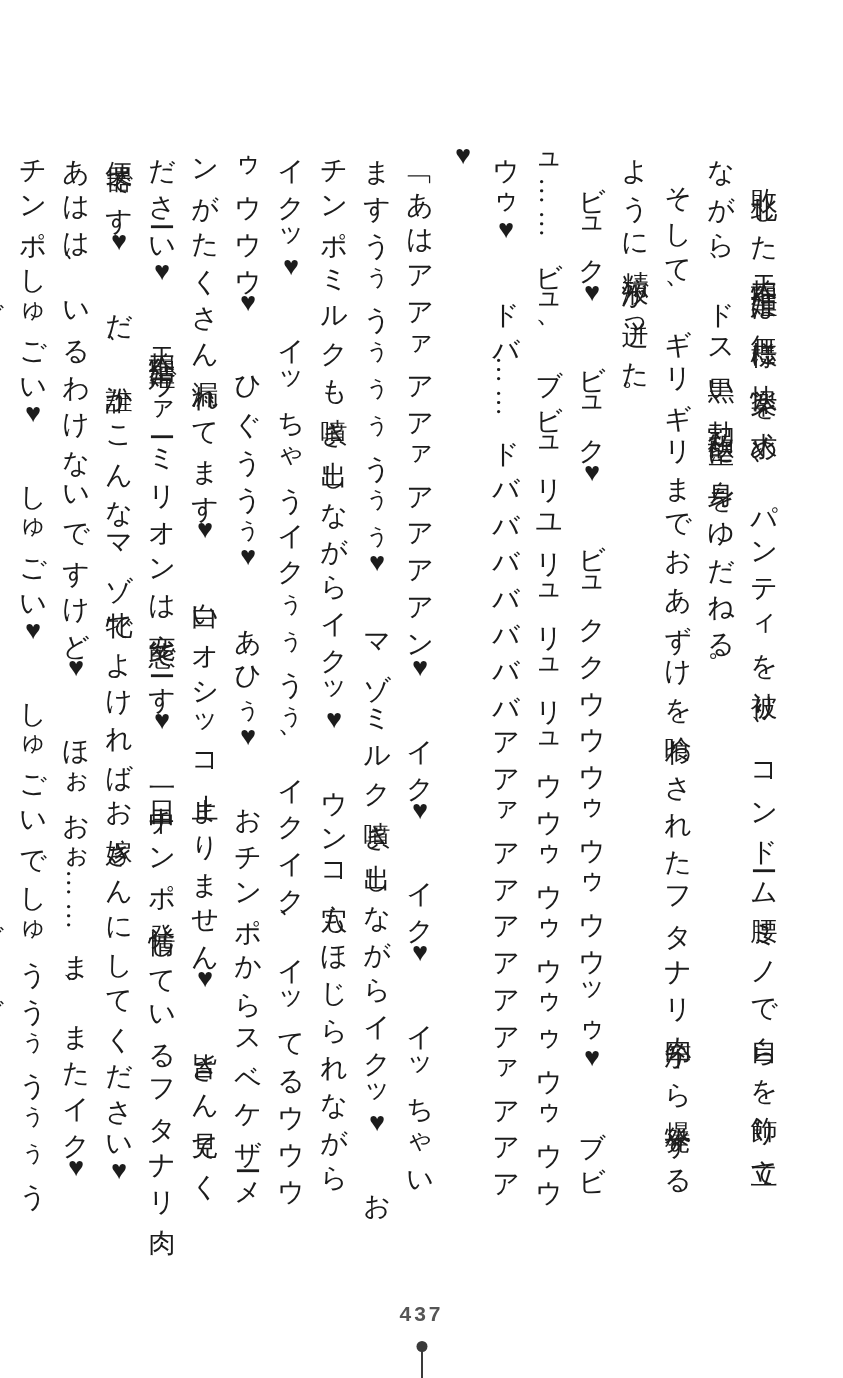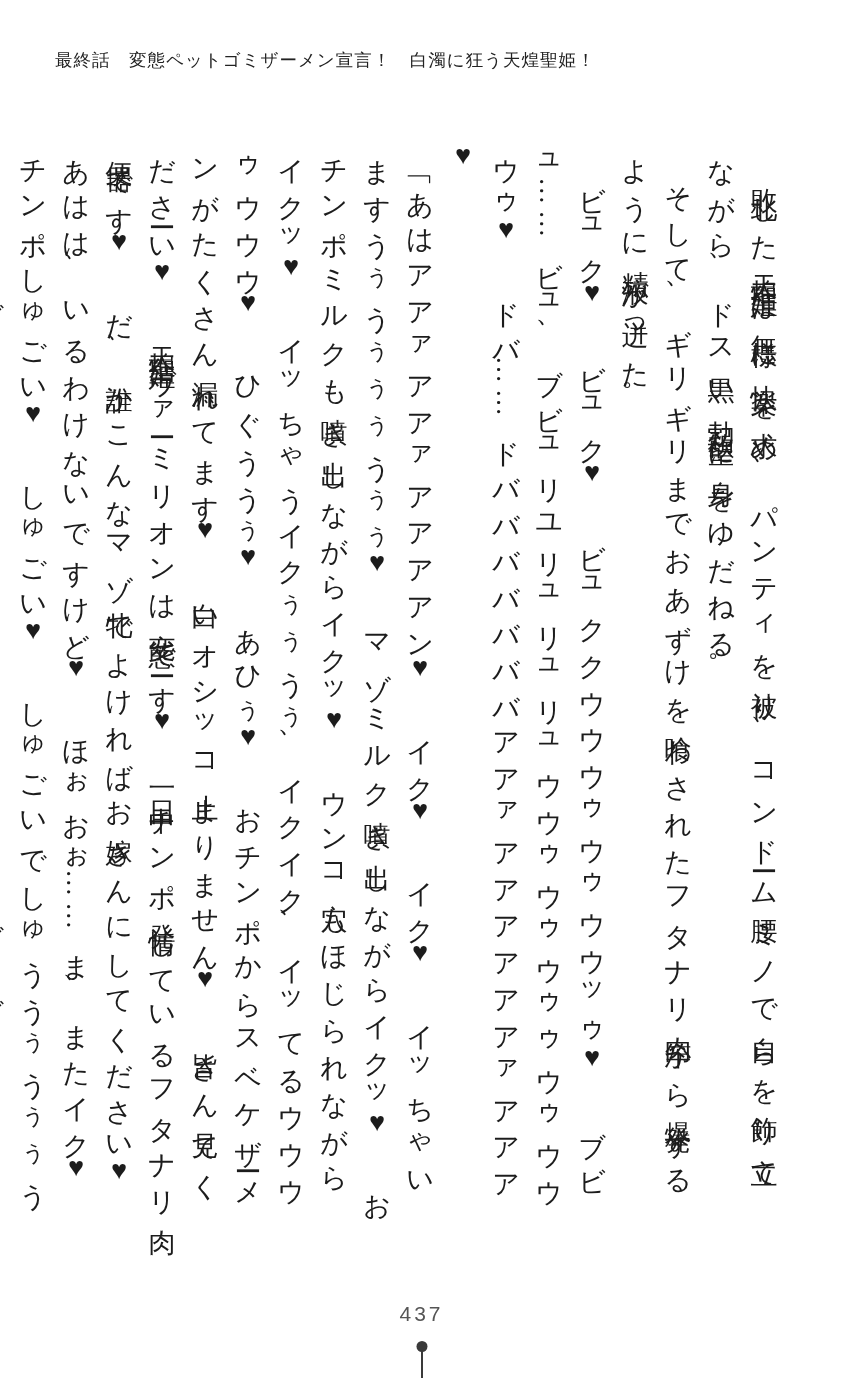--- a/index.html
+++ b/index.html
@@ -51,20 +51,21 @@
   }
   .page-number {
     position: absolute;
     left: 50%;
     transform: translateX(-50%);
     bottom: 52px;
     font-family: "Liberation Sans", "DejaVu Sans", sans-serif;
     font-size: 21px;
     letter-spacing: 3px;
     color: #555555;
+    font-weight: bold;
   }
   .ornament-dot {
     position: absolute;
     left: 50%;
     transform: translateX(-50%);
     bottom: 26px;
     width: 11px;
     height: 11px;
     border-radius: 50%;
     background: #3a3a3a;
@@ -77,21 +78,20 @@
     width: 2px;
     height: 28px;
     background: #3a3a3a;
   }
 </style>
 </head>
 <body>
 
 <div class="page">
 
-  <div class="chapter-header">最終話　変態ペットゴミザーメン宣言！　白濁に狂う天煌聖姫！</div>
 
   <div class="text-body">
     <p>敗北した天煌聖姫は無様に快楽を求め、パンティを被り、コンドーム腰ミノで自らを飾り立てながら、ドス黒い勃起欲望に身をゆだねる。</p>
     <p>そして、ギリギリまでおあずけを喰わされたフタナリ肉竿から爆発するように精液が迸った。</p>
     <p>ビュク♥　ビュク♥　ビュククウウウゥウゥウウッゥ♥　ブビュ……ビュ、ブビュリユリュリュリュウウゥウゥウゥゥウゥウウウゥ♥　ドバ……ドバババババババアアァアアアアアアァアアア♥</p>
     <p>「あはアアァアアァアアアアン♥　イク♥　イク♥　イッちゃいますうぅうぅぅぅうぅぅ♥　マゾミルク噴き出しながらイクッ♥　おチンポミルクも噴き出しながらイクッ♥　ウンコ穴もほじられながらイクッ♥　イッちゃうイクぅぅうぅ、イクイク、イッてるウウウゥウウウ♥　ひぐううぅ♥　あひぅ♥　おチンポからスベケザーメンがたくさん漏れてます♥　白いオシッコ止まりません♥　皆さん見てくださーい♥　天煌聖姫ヴァーミリオンは変態でーす♥　一日中チンポ発情しているフタナリ肉便器です♥　だ、誰かこんなマゾ牝でよければお嫁さんにしてください♥　あはは、いるわけないですけど♥　ほぉおぉ……ま、またイク♥　チンポしゅごい♥　しゅごい♥　しゅごいでしゅううぅうぅぅう♥　イッグうぅうぅうぅううううううう♥　イグイグううぅうぅううぅうう♥♥」</p>
   </div>
 
   <div class="page-footer">
     <div class="page-number">437</div>

